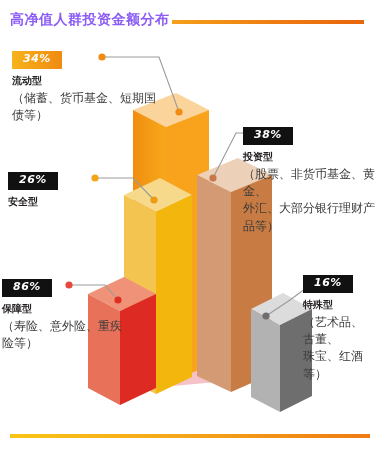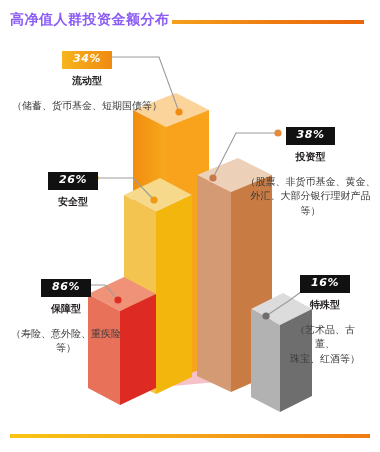--- a/index.html
+++ b/index.html
@@ -43,25 +43,25 @@
     line-height:1.15;
     letter-spacing:0.5px;
   }
   .badge.dark{background:#111111;}
   .badge.orange{background:linear-gradient(90deg,#f6b41c 0%,#f08a12 100%);}
   .cat-name{
     font-size:10px;font-weight:bold;color:#231f20;
     margin-top:5px;line-height:1.3;white-space:nowrap;
   }
   .cat-desc{
-    font-size:10px;color:#3b3b3b;
-    margin-top:12px;line-height:1.45;
+    font-size:12px;color:#3b3b3b;
+    margin-top:3px;line-height:1.45;
     white-space:pre-line;
   }
-  .ca-center{text-align:center;}
+  .ca-center{}
 
   
   .leaders{position:absolute;left:0;top:0;width:380px;height:452px;pointer-events:none;}
 </style>
 </head>
 <body>
 
 <div class="page">
 
   <div class="header">
@@ -172,21 +172,21 @@
     <div class="badge dark">26%</div>
     <div class="cat-name">安全型</div>
   </div>
 
   <div class="callout ca-center" style="left:2px;top:275px;width:128px;">
     <div class="badge dark">86%</div>
     <div class="cat-name">保障型</div>
     <div class="cat-desc">（寿险、意外险、重疾险等）</div>
   </div>
 
-  <div class="callout ca-center" style="left:290px;top:271px;width:70px;">
+  <div class="callout ca-center" style="left:303px;top:271px;width:70px;">
     <div class="badge dark">16%</div>
     <div class="cat-name">特殊型</div>
     <div class="cat-desc">（艺术品、古董、
 珠宝、红酒等）</div>
   </div>
 
   <div class="footer-rule"></div>
 
 </div>
 

